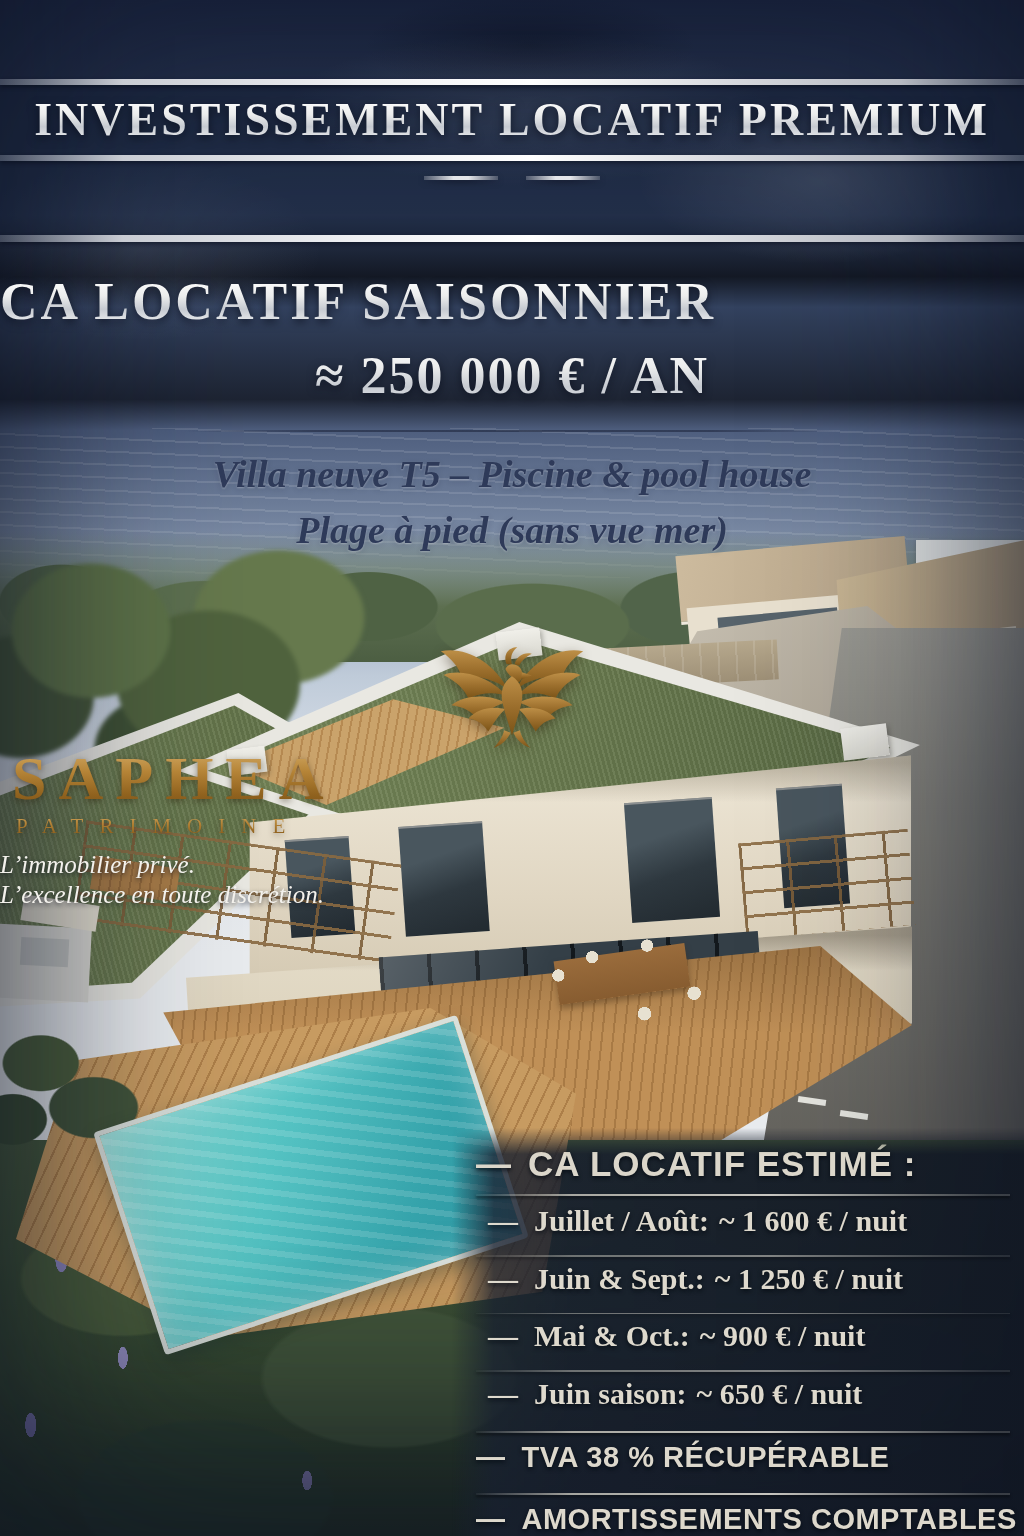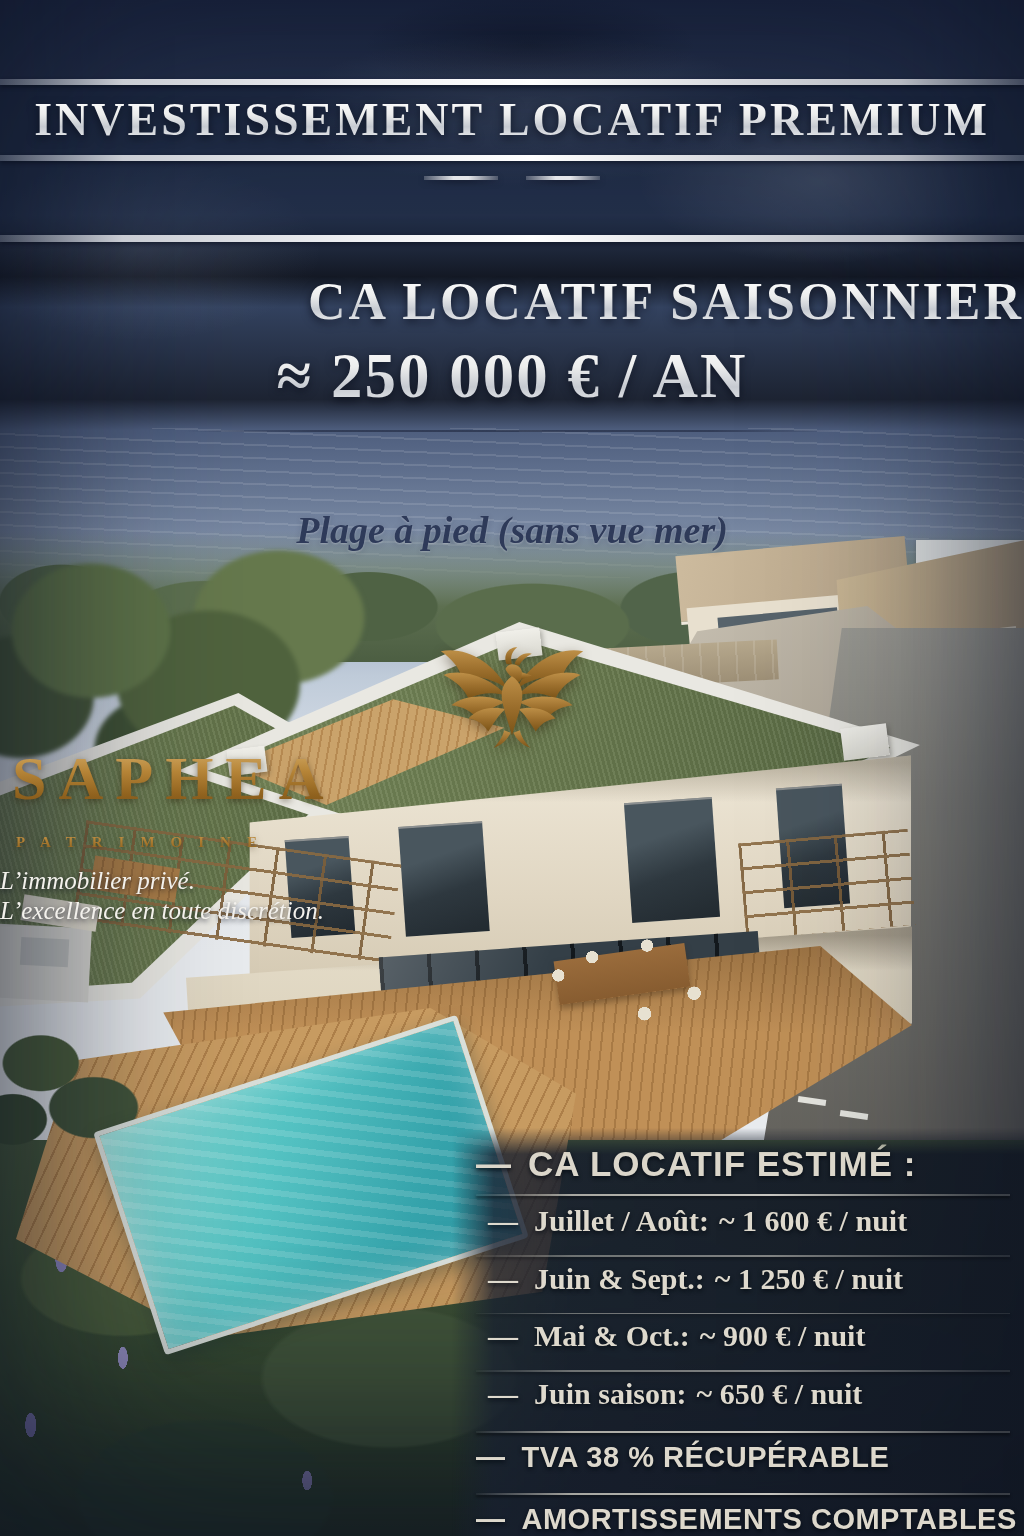--- a/index.html
+++ b/index.html
@@ -133,33 +133,33 @@
     filter:drop-shadow(0 3px 5px rgba(8,12,26,.75));}
   .metalbar{left:0;width:1024px;box-shadow:0 2px 4px rgba(8,12,26,.6);
     background:linear-gradient(90deg,rgba(190,196,208,.25) 0%,#c9ccd3 12%,#eff0f3 35%,#ffffff 52%,#d9dbe0 70%,#b7bac2 88%,rgba(190,196,208,.25) 100%);}
   .bar1{top:79px;height:6px;} .bar2{top:155px;height:6px;} .bar3{top:235px;height:7px;}
   .band{left:0;width:1024px;background:rgba(14,22,42,.30);}
   .band1{top:85px;height:70px;} .band2{top:161px;height:74px;}
   .title{left:0;right:0;top:92px;text-align:center;font-size:46px;font-weight:700;letter-spacing:3px;line-height:56px;}
   .location-row{left:0;right:0;top:176px;display:flex;align-items:center;justify-content:center;gap:28px;}
   .dash-line{width:74px;height:4px;background:linear-gradient(90deg,rgba(220,222,228,.25),#e4e6ea 40%,#e4e6ea 60%,rgba(220,222,228,.25));filter:drop-shadow(0 2px 3px rgba(8,12,26,.7));}
   .location-text{font-size:34px;font-weight:700;letter-spacing:6px;line-height:48px;}
-  .revenue-title{left:0;right:0;top:272px;text-align:right;font-size:52px;font-weight:700;letter-spacing:3px;line-height:60px;}
-  .revenue-amount{left:0;right:0;top:330px;text-align:center;font-size:63px;font-weight:700;letter-spacing:2px;line-height:92px;}
+  .revenue-title{left:0;right:0;top:272px;text-align:left;font-size:52px;font-weight:700;letter-spacing:3px;line-height:60px;}
+  .revenue-amount{left:0;right:0;top:330px;text-align:center;font-size:52px;font-weight:700;letter-spacing:2px;line-height:92px;}
   .thin-divider{left:18%;top:430px;width:64%;height:2px;background:linear-gradient(90deg,rgba(25,32,54,0),rgba(25,32,54,.55) 20%,rgba(25,32,54,.55) 80%,rgba(25,32,54,0));}
   .property-line{left:0;right:0;text-align:center;font-style:italic;font-weight:600;font-size:38px;color:#2e3a59;
     text-shadow:0 1px 2px rgba(255,255,255,.3), 0 2px 6px rgba(20,28,50,.18);}
   .prop1{top:452px;} .prop2{top:508px;}
   
   .brand{left:0;right:0;top:638px;text-align:left;}
   .brand svg{display:block;margin:0 auto;filter:drop-shadow(0 4px 6px rgba(40,25,5,.45));}
   .goldtext{background:linear-gradient(180deg,#d2a964 5%,#b58437 40%,#91631f 75%,#7d5317);
     -webkit-background-clip:text;background-clip:text;color:transparent;filter:drop-shadow(0 2px 3px rgba(40,25,5,.5));}
   .brand-name{font-size:62px;font-weight:700;letter-spacing:12px;line-height:64px;margin-top:-4px;text-indent:12px;}
-  .brand-sub{font-size:15px;font-weight:700;letter-spacing:16px;line-height:28px;margin-top:18px;text-indent:16px;}
+  .brand-sub{font-size:21px;font-weight:400;letter-spacing:16px;line-height:28px;margin-top:2px;text-indent:16px;}
   .tagline{font-style:italic;font-size:25px;line-height:30px;color:#f3f1ec;text-shadow:0 2px 5px rgba(10,14,26,.75);}
   .tag1{margin-top:10px;}
   
   .panel{left:452px;top:1128px;width:572px;height:408px;box-sizing:border-box;padding:16px 14px 10px 24px;
     background:linear-gradient(90deg,rgba(24,32,48,0) 0,rgba(24,32,48,.78) 42px,rgba(22,29,44,.88) 120px,rgba(17,23,36,.92) 100%);
     -webkit-mask-image:linear-gradient(180deg,transparent 0,#000 26px);mask-image:linear-gradient(180deg,transparent 0,#000 26px);
     color:#ddd8cc;}
   .panel .row{display:flex;align-items:baseline;white-space:nowrap;}
   .panel .dash{font-weight:700;margin-right:16px;text-shadow:0 2px 4px rgba(5,10,18,.85);}
   .header-row{height:42px;align-items:center;font-family:"Liberation Sans",sans-serif;font-weight:700;font-size:35px;letter-spacing:1px;color:#dbd6ca;}
@@ -250,20 +250,21 @@
   <div class="abs metalbar bar2"></div>
   <div class="abs location-row">
     <span class="dash-line"></span>
     <span class="dash-line"></span>
   </div>
   <div class="abs metalbar bar3"></div>
 
   <div class="abs revenue-title metal">CA LOCATIF SAISONNIER</div>
   <div class="abs revenue-amount metal">≈ 250 000 € / AN</div>
   <div class="abs thin-divider"></div>
+  <div class="abs property-line prop1">Villa neuve T5 – Piscine &amp; pool house</div>
   <div class="abs property-line prop2">Plage à pied (sans vue mer)</div>
 
   <div class="abs brand">
     <svg width="180" height="112" viewBox="0 0 260 170">
       <defs>
         <linearGradient id="gold" x1="0" y1="0" x2="0" y2="1">
           <stop offset="0" stop-color="#bd8f47"></stop>
           <stop offset="0.5" stop-color="#9c6f2d"></stop>
           <stop offset="1" stop-color="#7a5317"></stop>
         </linearGradient>

